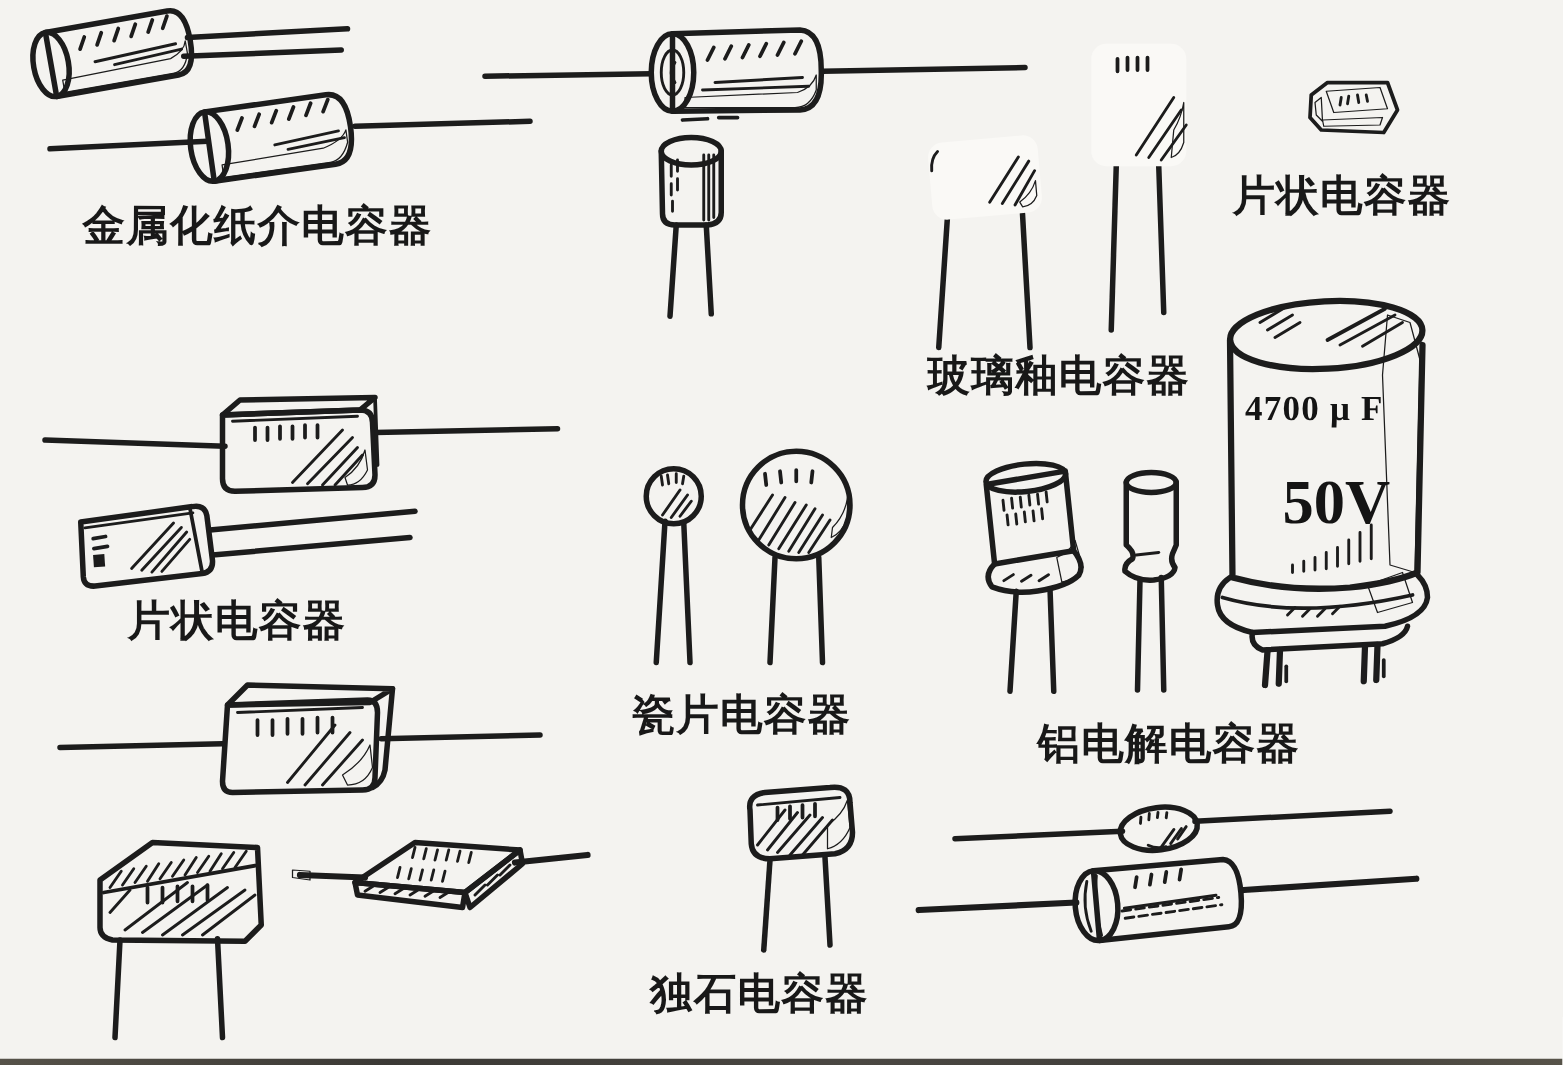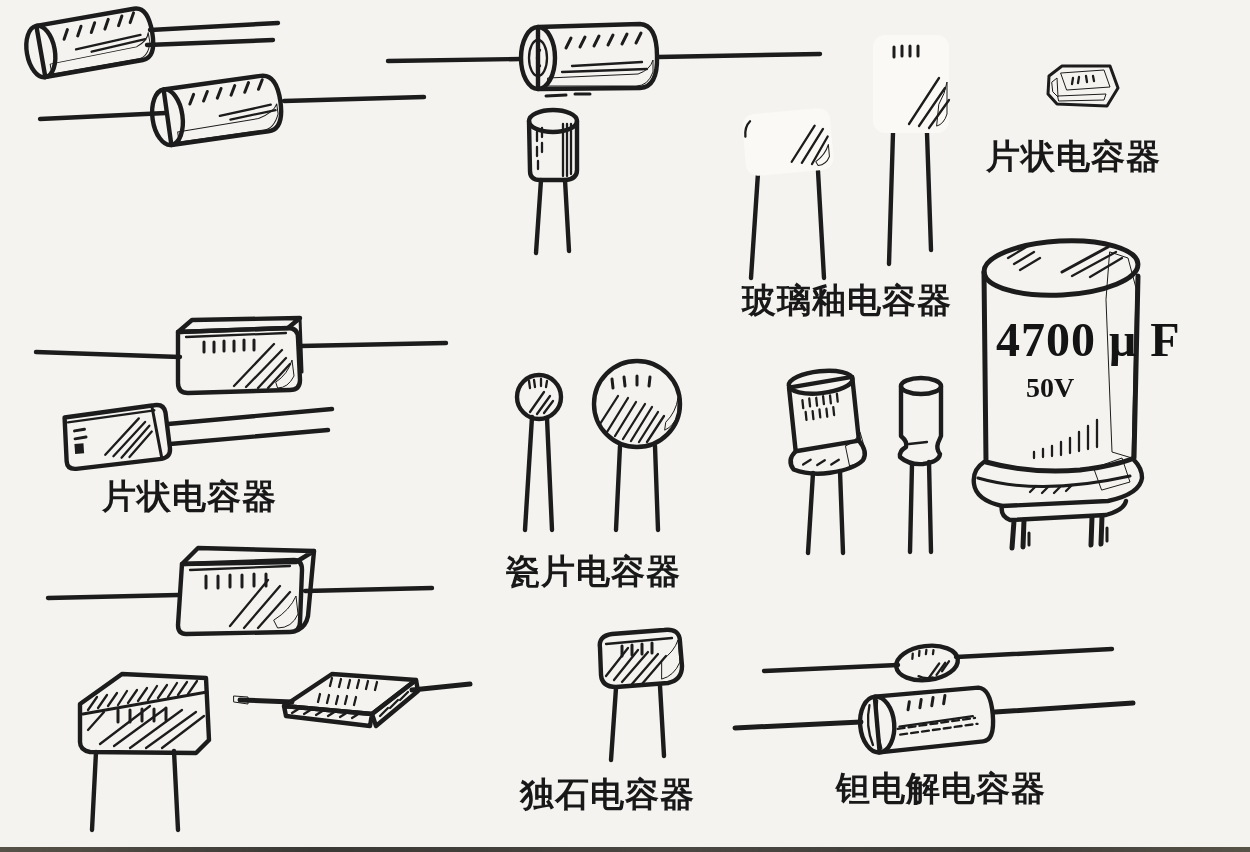--- a/index.html
+++ b/index.html
@@ -24,22 +24,22 @@
     font-weight:600;
     letter-spacing:1px;
     white-space:nowrap;
   }
   .marking{
     position:absolute;
     color:#141414;
     font-weight:600;
     white-space:nowrap;
   }
-  .marking-cap{left:996px;top:312px;font-size:48px;letter-spacing:1px;}
-  .marking-volt{left:1026px;top:372px;font-size:28px;}
+  .marking-cap{left:996px;top:312px;font-size:28px;letter-spacing:1px;}
+  .marking-volt{left:1026px;top:372px;font-size:50px;}
   .bottom-edge{
     position:absolute;left:0;bottom:0;width:100%;height:5px;
     background:linear-gradient(90deg,#565249 0%,#3b3935 25%,#4a4742 55%,#3e3c38 80%,#575349 100%);
   }
 </style>
 </head>
 <body>
 
 <div class="page">
 
@@ -263,25 +263,26 @@
       <path class="body s4" d="M-52 -28 L52 -28 Q64 -26 64 0 Q64 26 52 26 L-52 28 Z"></path>
       <ellipse class="body s4" cx="-52" cy="0" rx="17" ry="28"></ellipse>
       <path class="s2" d="M-58 -20 Q-64 0 -58 20 M-50 -24 Q-55 0 -50 24"></path>
       <path class="s3" d="M-20 -12 L-18 -20 M-8 -13 L-6 -21 M4 -14 L6 -22 M16 -15 L18 -23"></path>
       <path class="s2" d="M-32 6 L46 2 M-30 12 L48 8" stroke-dasharray="7 4"></path>
       <path class="s2" d="M-30 4 L44 0"></path>
     </g>
   </g>
 </svg>
 
+<div class="cap-label" style="left:66px;top:158px">金属化纸介电容器</div>
 <div class="cap-label" style="left:742px;top:278px">玻璃釉电容器</div>
 <div class="cap-label" style="left:986px;top:134px">片状电容器</div>
 <div class="cap-label" style="left:102px;top:474px">片状电容器</div>
 <div class="cap-label" style="left:506px;top:549px">瓷片电容器</div>
+<div class="cap-label" style="left:830px;top:572px">铝电解电容器</div>
 <div class="cap-label" style="left:520px;top:772px">独石电容器</div>
-<div class="cap-label" style="left:836px;top:766px">钽电解电容器</div>
 
 <div class="marking marking-cap">4700 μ F</div>
 <div class="marking marking-volt">50V</div>
 
 <div class="bottom-edge"></div>
 
 </div>
 
 </body></html>

